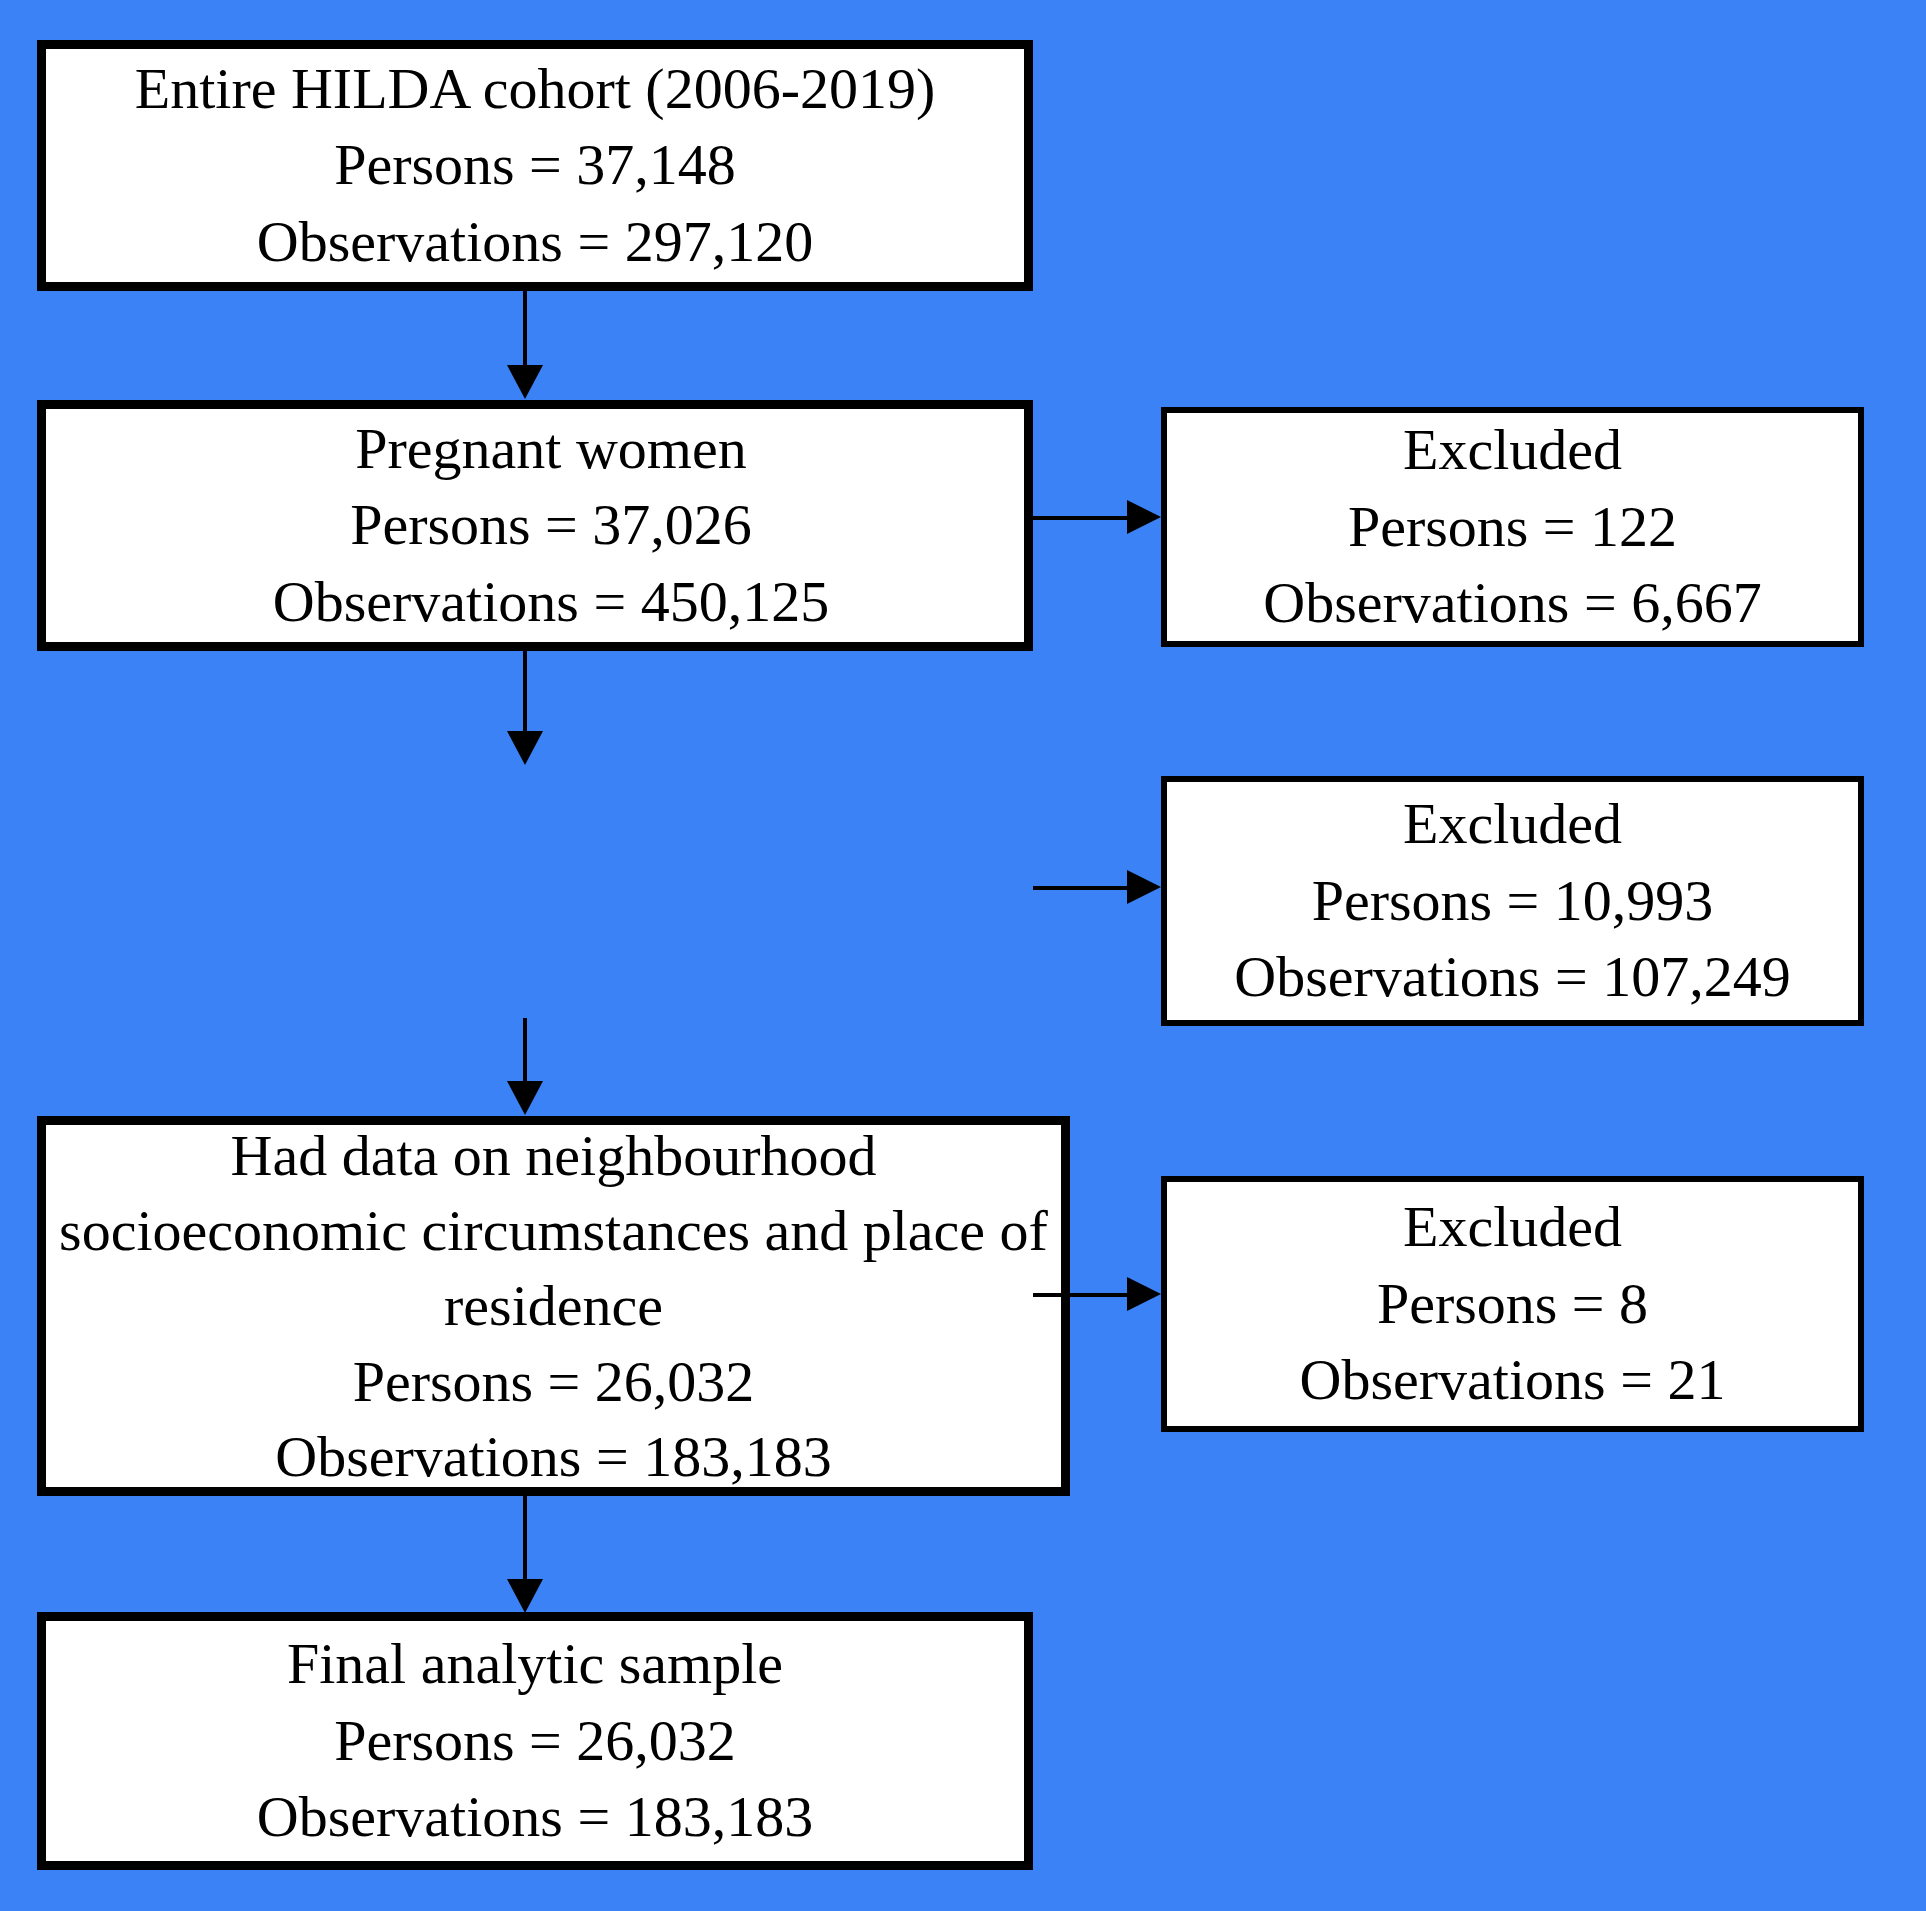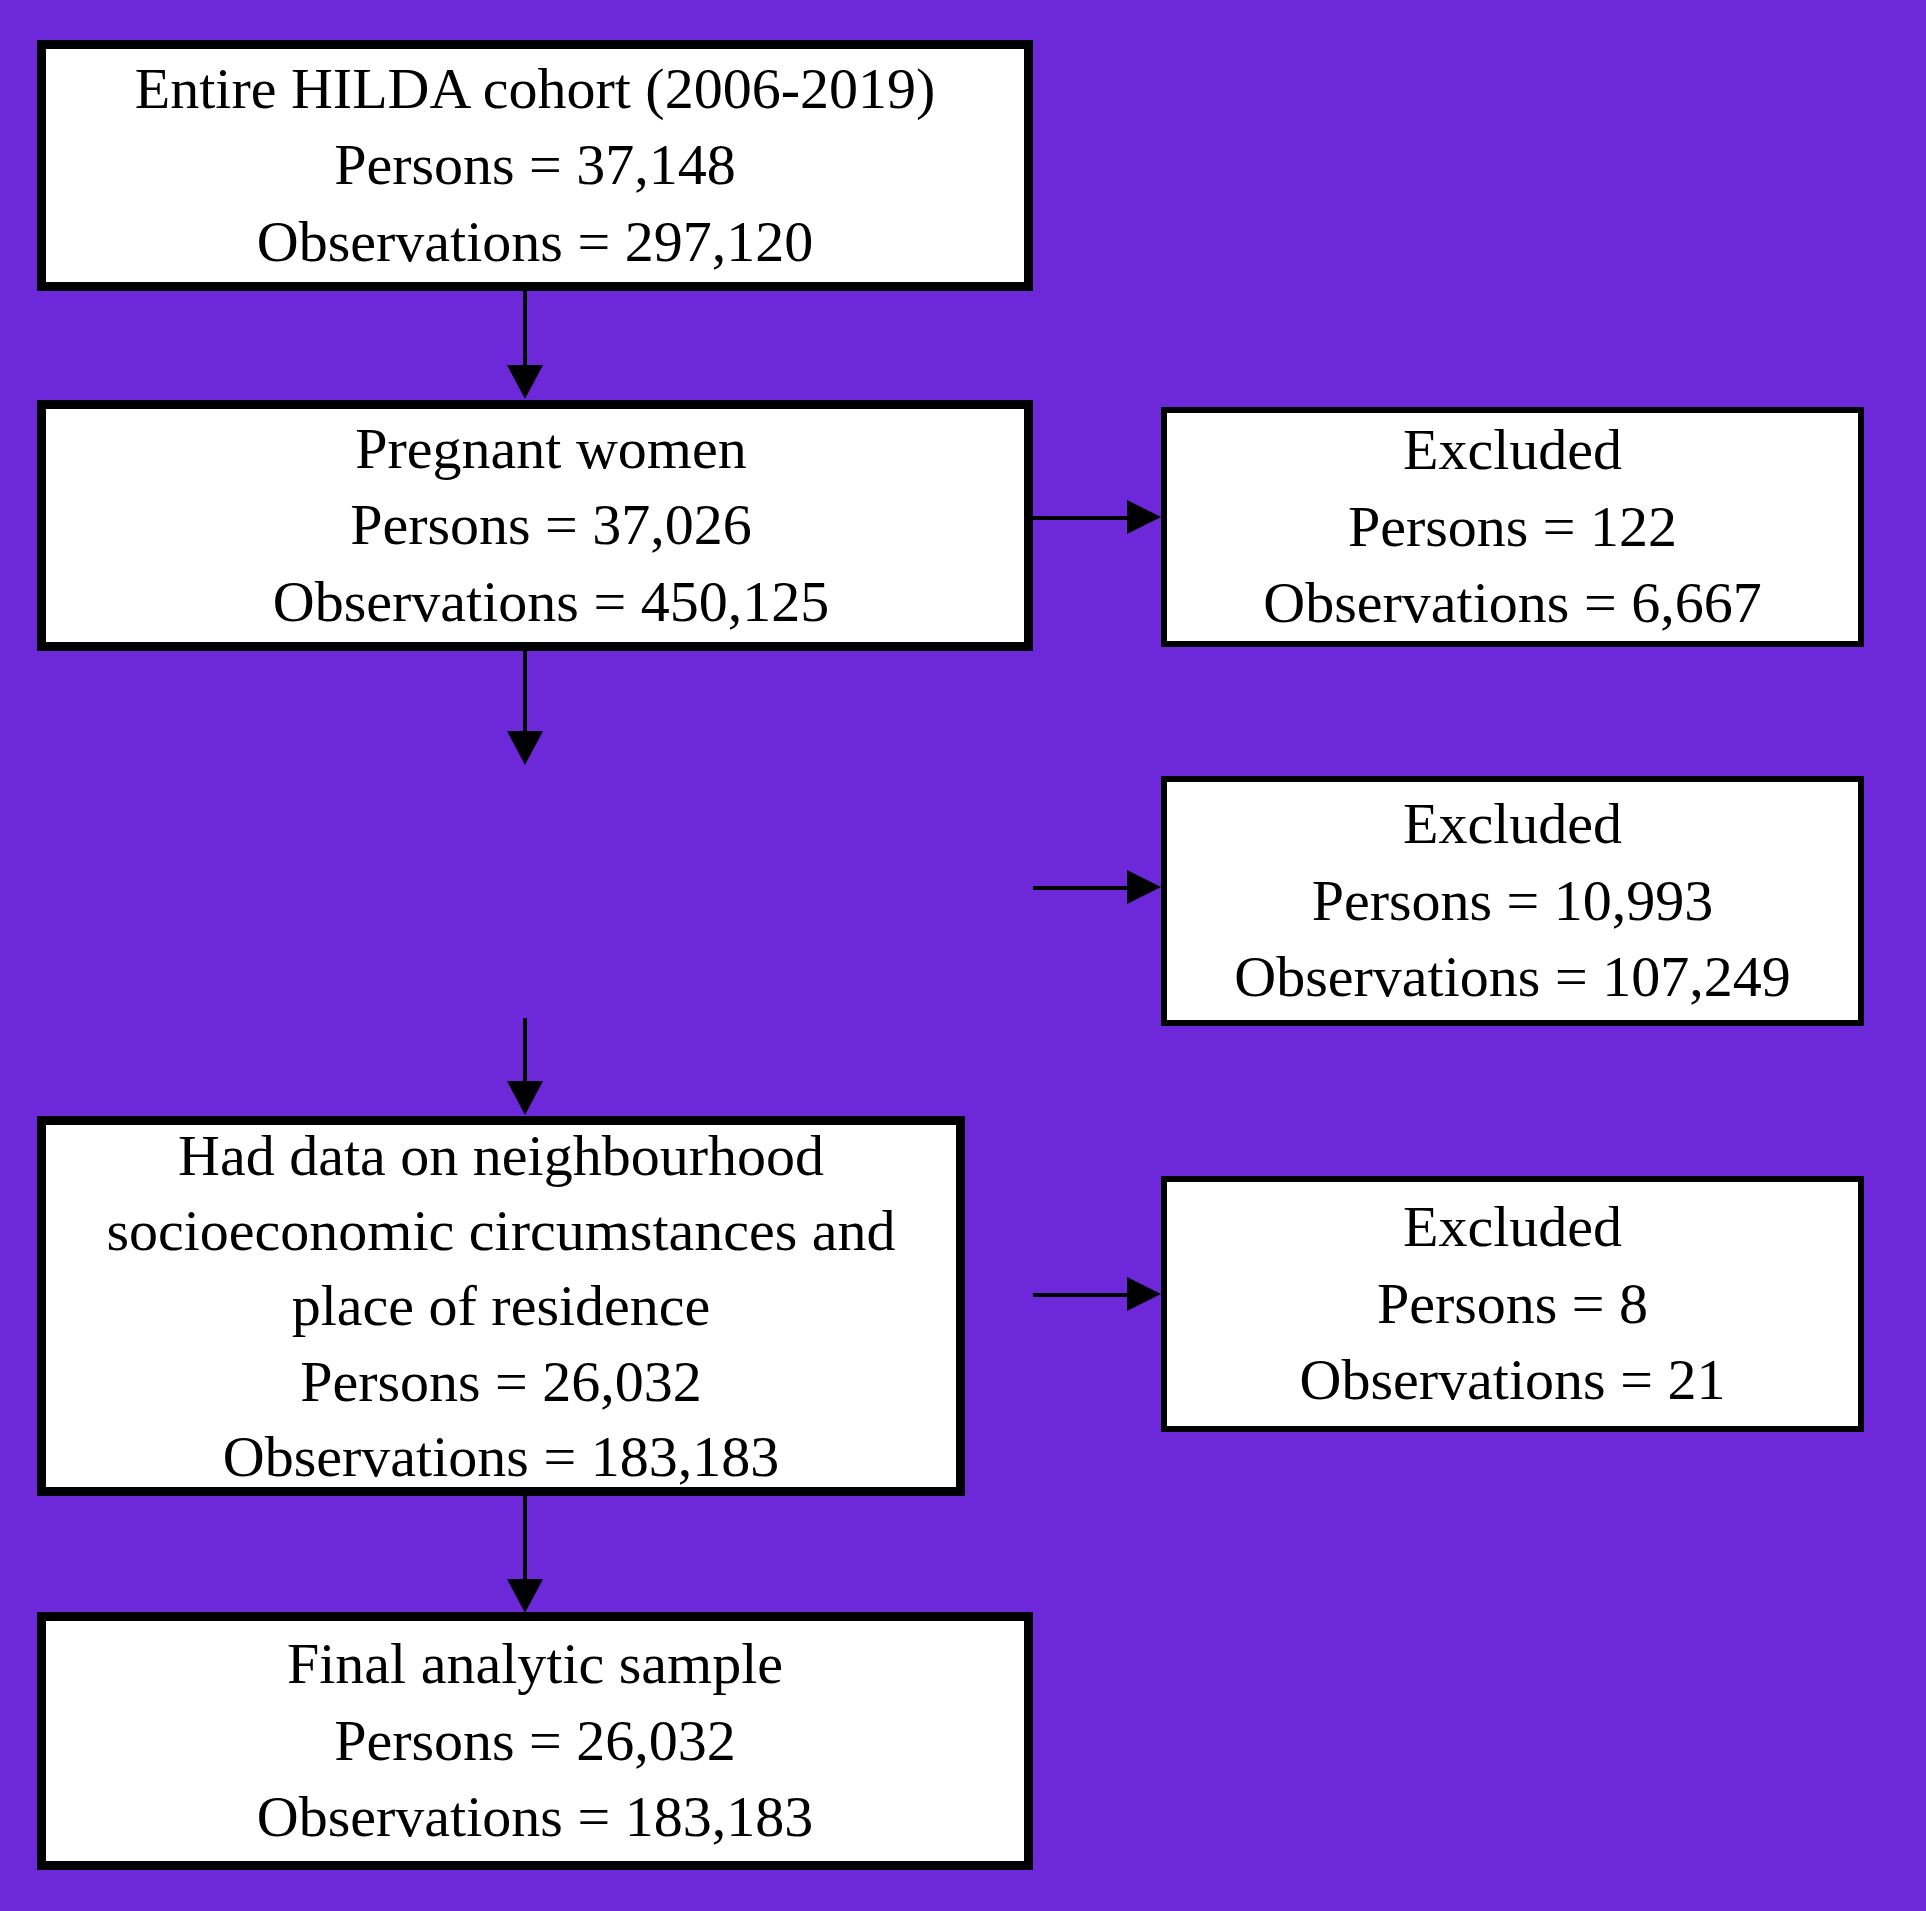--- a/index.html
+++ b/index.html
@@ -4,21 +4,21 @@
 <style>
   html, body {
     margin: 0;
     padding: 0;
     background: #ffffff;
   }
   .canvas {
     position: relative;
     width: 1926px;
     height: 1912px;
-    background: #6d28d9;
+    background: #3b82f6;
     font-family: "Liberation Serif", "DejaVu Serif", serif;
     color: #000000;
   }
   .box {
     position: absolute;
     box-sizing: border-box;
     display: flex;
     flex-direction: column;
     justify-content: center;
     align-items: center;
@@ -97,21 +97,21 @@
     <div class="line">Excluded</div>
     <div class="line">Persons = 10,993</div>
     <div class="line">Observations = 107,249</div>
   </div>
 
   <div class="varrow" style="left:507px; top:1018px; height:97px;">
     <div class="vline" style="height:63px;"></div>
     <div class="vhead" style="top:63px;"></div>
   </div>
 
-  <div class="box main" style="left:37px; top:1116px; width:928px; height:380px; line-height:1.3;">
+  <div class="box main" style="left:37px; top:1116px; width:1033px; height:380px; line-height:1.3;">
     <div class="line">Had data on neighbourhood socioeconomic circumstances and place of residence</div>
     <div class="line">Persons = 26,032</div>
     <div class="line">Observations = 183,183</div>
   </div>
 
   <div class="harrow" style="left:1033px; top:1277px;">
     <div class="hline"></div>
     <div class="hhead"></div>
   </div>
 

